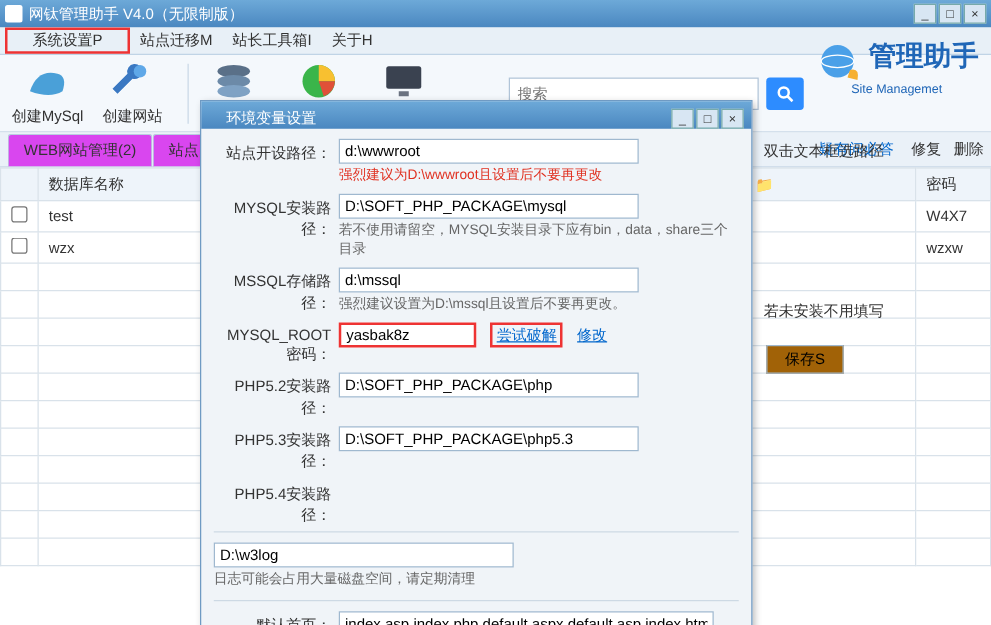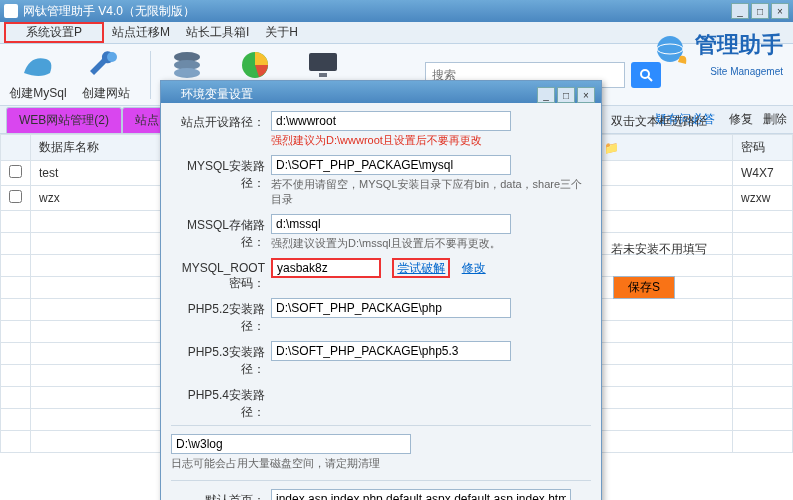--- a/index.html
+++ b/index.html
@@ -10,46 +10,46 @@
 .titlebar .spacer { flex: 1; }
 .win-btns { display: flex; gap: 2px; }
 .win-btn { width: 18px; height: 16px; background: #d8e6f3; border: 1px solid #7aa; color:#333; font-size:10px; display:flex; align-items:center; justify-content:center; cursor:pointer;}
 .menubar { height: 22px; background: #e8f0f7; display: flex; align-items: center; padding: 0 4px; font-size: 12px; border-bottom:1px solid #c0d4e6;}
 .menubar .mi { padding: 2px 8px; cursor:pointer; }
 .menubar .mi.hl { border: 2px solid #e33; padding: 0 20px; }
 .toolbar { height: 62px; background: #f4f8fc; border-bottom: 1px solid #c9d8e6; display: flex; align-items: center; padding: 0 8px; }
 .tool { width: 60px; text-align: center; font-size: 12px; margin-right: 8px; cursor:pointer;}
 .tool .glyph { width: 42px; height: 36px; margin: 0 auto 2px; display:flex; align-items:center; justify-content:center;}
 .vsep { width:1px; height:48px; background:#c9d8e6; margin:0 6px;}
-.search-wrap { margin-left: 64px; display:flex; align-items:center; gap:6px;}
+.search-wrap { margin-left: 46px; display:flex; align-items:center; gap:6px;}
 .search-wrap input { width: 200px; height: 26px; border:1px solid #b0c4d8; padding:0 6px; font-size:12px; color:#999;}
 .search-btn { width:30px; height:26px; background:#2d8cff; border:none; color:#fff; cursor:pointer; border-radius:3px; display:flex;align-items:center;justify-content:center;}
 .brand { position:absolute; right:10px; top:30px; text-align:center; color:#1f66b7;}
 .brand .btxt { font-size:22px; font-weight:bold; }
-.brand .bsub { font-size:10px; color:#1f66b7;text-align:right; }
+.brand .bsub { font-size:10px; color:#1f66b7; }
 .tab { padding:4px 12px; background:#d946ef; border:1px solid #b9cee0; border-bottom:none; border-radius:3px 3px 0 0; cursor:pointer;}
 .table { width:100%; border-collapse:collapse; font-size:12px;}
 .table th, .table td { border:1px solid #d9e2ea; padding:4px 8px; text-align:left; height:22px;}
 .table th { background:#eef4fa; font-weight:normal;}
 .table .chk { width:22px; text-align:center;}
 
 .dialog { position:absolute; left:160px; top:80px; width:442px; background:#f0f4f8; border:1px solid #6f9ac3; box-shadow:2px 2px 6px rgba(0,0,0,.3);}
 .dialog .dtitle { height:22px; background:linear-gradient(#6da9d8,#4a87c0); color:#fff; display:flex; align-items:flex-end; padding:0 6px; font-size:12px;}
 .dialog .dtitle .spacer{flex:1;}
 .dialog .dbody { padding:8px 10px; font-size:12px;}
 .frow { display:flex; align-items:flex-start; margin-bottom:2px;}
 .frow .lbl { width:100px; text-align:right; padding-right:6px; padding-top:3px; color:#333;}
 .frow .ctl { flex:1; }
 .frow input[type=text] { width:240px; height:20px; border:1px solid #9fb8cf; padding:0 4px; font-size:12px;}
 .hint { font-size:11px; color:#666; margin:2px 0 6px 0; line-height:1.3;}
 .hint.red { color:#e03020;}
 .hl-red { border:2px solid #e33 !important; }
 .side-note { position:absolute; font-size:12px; color:#333;}
 .link-blue { color:#0066cc; text-decoration:underline; cursor:pointer; margin-left:8px;}
-.btn { padding:2px 14px; border:1px solid #9fb8cf; background:#f97316; cursor:pointer; font-size:12px;}
+.btn { padding:2px 14px; border:1px solid #9fb8cf; background:#a16207; cursor:pointer; font-size:12px;}
 .iconbox { width:14px;height:14px;display:inline-block;}
 hr.sep { border:none; border-top:1px solid #cdd9e4; margin:4px 0 8px 0;}
 </style>
 </head>
 <body>
 
 <div class="window">
 
   <div class="titlebar">
     <span class="t-icon"></span>

